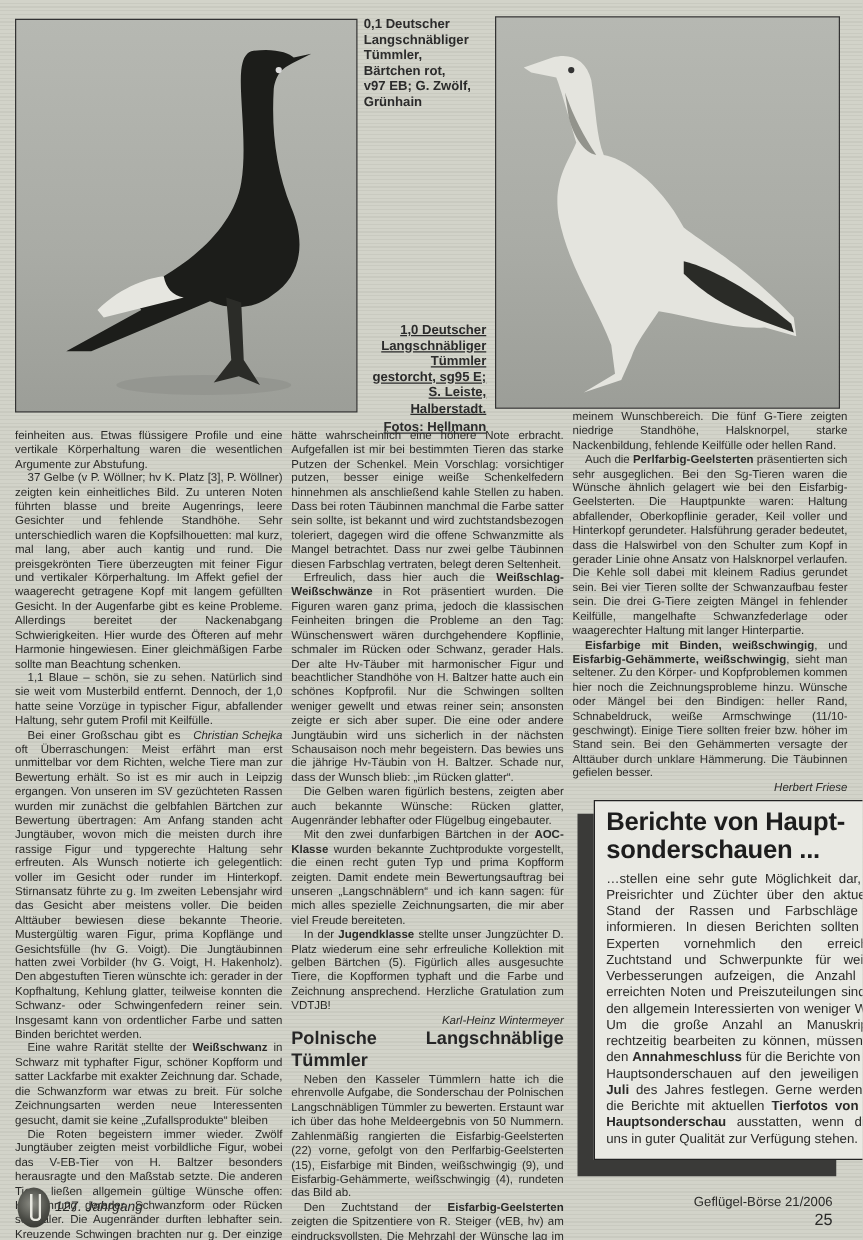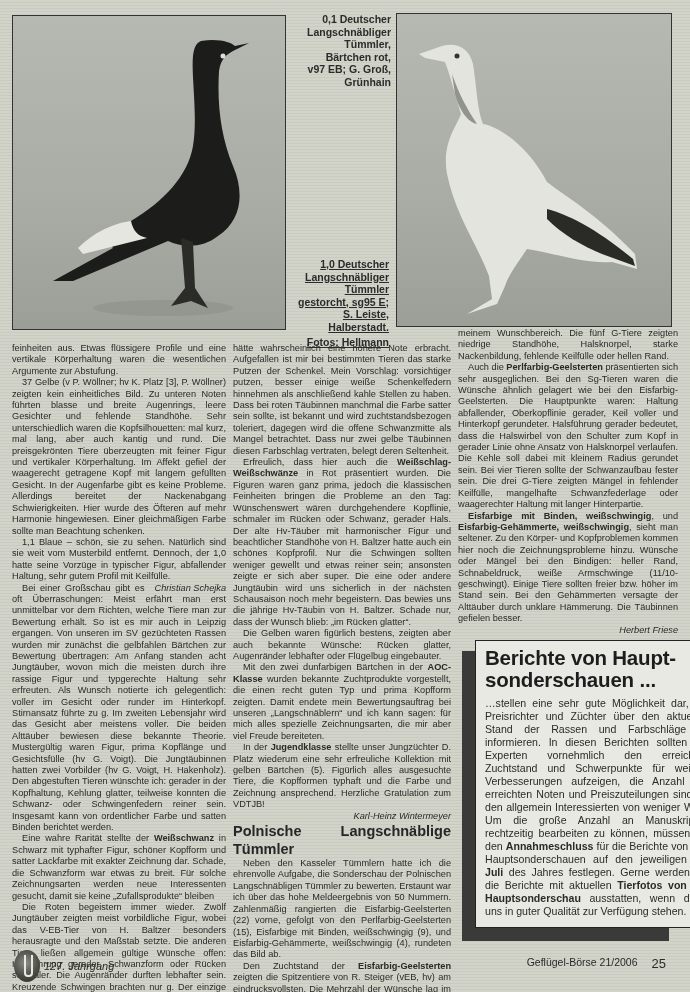--- a/index.html
+++ b/index.html
@@ -6,21 +6,21 @@
   body{width:690px;height:992px;background:#cfd0c6;position:relative;overflow:hidden;
        font-family:"Liberation Sans",sans-serif;color:#2a2a28;}
   .page{position:absolute;inset:0;
         background:repeating-linear-gradient(0deg,#d2d3c9 0px,#d2d3c9 2px,#c9cac0 2px,#c9cac0 3px);}
   
   .photo{position:absolute;border:1px solid #333;overflow:hidden;
          background:linear-gradient(180deg,#b6b8b2 0%,#a9aba5 60%,#9c9e98 100%);}
   .photo1{left:12px;top:15px;width:272px;height:313px;}
   .photo2{left:396px;top:13px;width:274px;height:312px;}
   .photo svg{position:absolute;inset:0;width:100%;height:100%;}
-  .caption{position:absolute;font-weight:bold;font-size:10.5px;line-height:12.5px;color:#2b2b2b;text-align:right;}
+  .caption{position:absolute;font-weight:bold;font-size:10.5px;line-height:12.5px;color:#2b2b2b;}
   .cap1{left:291px;top:13px;width:100px;}
   .cap2{left:283px;top:258px;width:106px;text-align:right;text-decoration:underline;}
   .cap2 .credit{margin-top:3px;display:block;}
   
   .col{position:absolute;font-size:9.2px;line-height:11.4px;text-align:justify;hyphens:auto;}
   .c1{left:12px;top:343px;width:214px;}
   .c2{left:233px;top:343px;width:218px;}
   .c3{left:458px;top:328px;width:220px;}
   .col p{margin:0;text-indent:10px;}
   .col p.noind{text-indent:0;}
@@ -32,21 +32,21 @@
   
   .box-shadow{position:absolute;left:462px;top:651px;width:207px;height:290px;background:#3a3a38;}
   .box{position:absolute;left:475px;top:640px;width:244px;height:288px;background:#e9e9e3;border:1px solid #222;padding:6px 9px;box-sizing:border-box;}
   .box h2{margin:0;font-size:20.5px;line-height:22px;font-weight:bold;color:#1d1d1d;letter-spacing:-0.2px;}
   .box .body{margin-top:6px;font-size:10.6px;line-height:13px;text-align:justify;}
   
   .footer-left{position:absolute;left:14px;top:950px;display:flex;align-items:center;gap:4px;}
   .logo{width:26px;height:32px;border-radius:50%;background:radial-gradient(circle at 45% 40%,#8d8e86 0%,#4b4c46 55%,#2c2d28 100%);position:relative;}
   .logo::after{content:"";position:absolute;left:10px;top:5px;width:5px;height:20px;border:2px solid #e8e8e0;border-top:none;border-radius:0 0 4px 4px;}
   .jahrgang{font-style:italic;font-size:11px;}
-  .footer-right{position:absolute;right:24px;top:956px;font-size:10.5px;display:flex;gap:14px;align-items:flex-start;}
+  .footer-right{position:absolute;right:24px;top:956px;font-size:10.5px;display:flex;align-items:flex-end;flex-direction:column;}
   .pageno{font-size:13px;}
 </style>
 </head>
 <body>
 
 <div class="page">
 
   <div class="photo photo1" title="Schwarzer Langschnäbliger Tümmler mit weißem Schwanz">
     <svg viewBox="0 0 272 313">
       <ellipse cx="150" cy="292" rx="70" ry="8" fill="#8e908a" opacity="0.6"></ellipse>
@@ -54,21 +54,21 @@
       <path d="M65 232 C85 212 108 206 118 205 C120 215 125 220 134 222 L70 238 Z" fill="#e6e6e0"></path>
       <circle cx="210" cy="40" r="2.5" fill="#ddd"></circle>
       <path d="M168 222 L172 272 L158 290 L178 285 L195 292 L182 272 L180 226 Z" fill="#2b2c28"></path>
     </svg>
   </div>
   <div class="caption cap1">
     <div>0,1 Deutscher</div>
     <div>Langschnäbliger</div>
     <div>Tümmler,</div>
     <div>Bärtchen rot,</div>
-    <div>v97 EB; G. Groß,</div>
+    <div>v97 EB; G. Zwölf,</div>
     <div>Grünhain</div>
   </div>
 
   <div class="photo photo2" title="Weißer gestorchter Langschnäbliger Tümmler">
     <svg viewBox="0 0 274 312">
       <path d="M22 40 L45 32 C60 28 72 34 76 50 C80 75 80 95 86 110 C100 112 130 130 150 168 C165 180 200 200 238 240 L240 255 L215 248 C190 250 160 240 130 235 C120 250 112 260 108 272 L100 290 L70 300 L95 285 L92 262 C80 230 58 200 50 160 C45 130 58 115 64 100 C58 80 52 58 48 48 L28 44 Z" fill="#e4e4de"></path>
       <path d="M150 195 C170 200 200 215 236 245 L238 252 L205 240 C185 232 165 220 150 205 Z" fill="#2a2b27"></path>
       <path d="M55 60 C62 80 70 95 80 110 C70 108 62 95 58 80 Z" fill="#6f706a" opacity="0.7"></path>
       <circle cx="60" cy="42" r="2.5" fill="#333"></circle>
     </svg>

